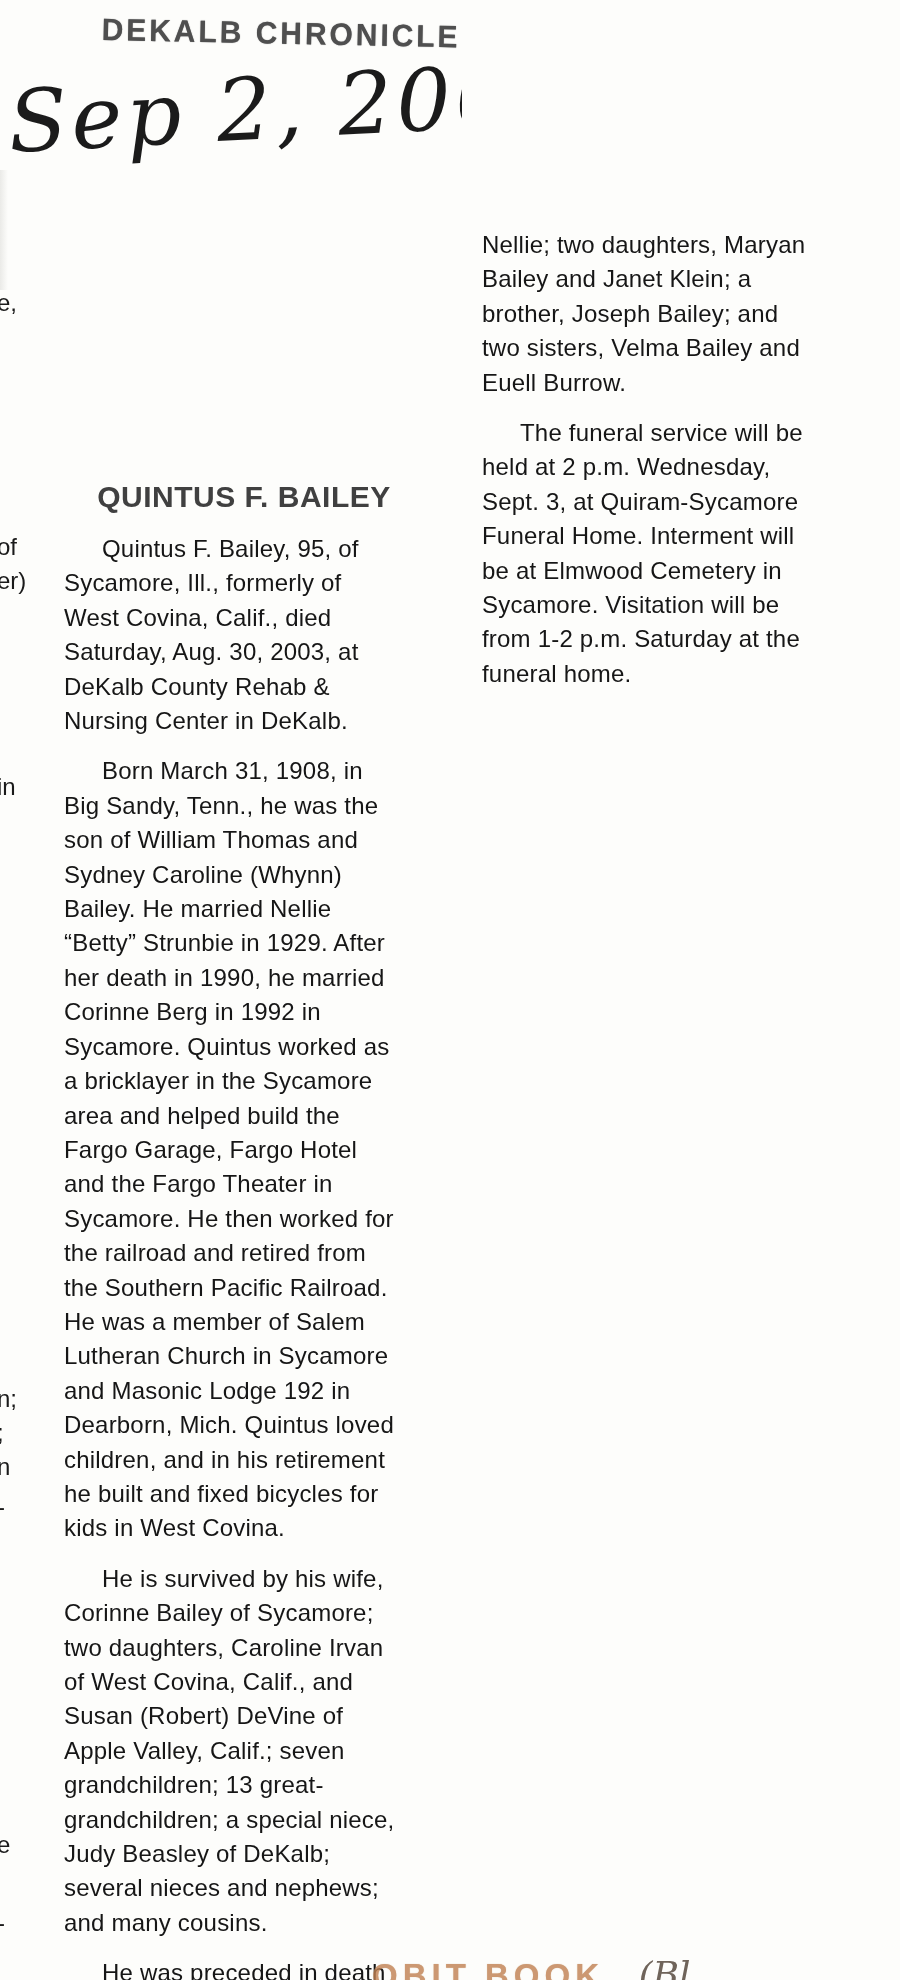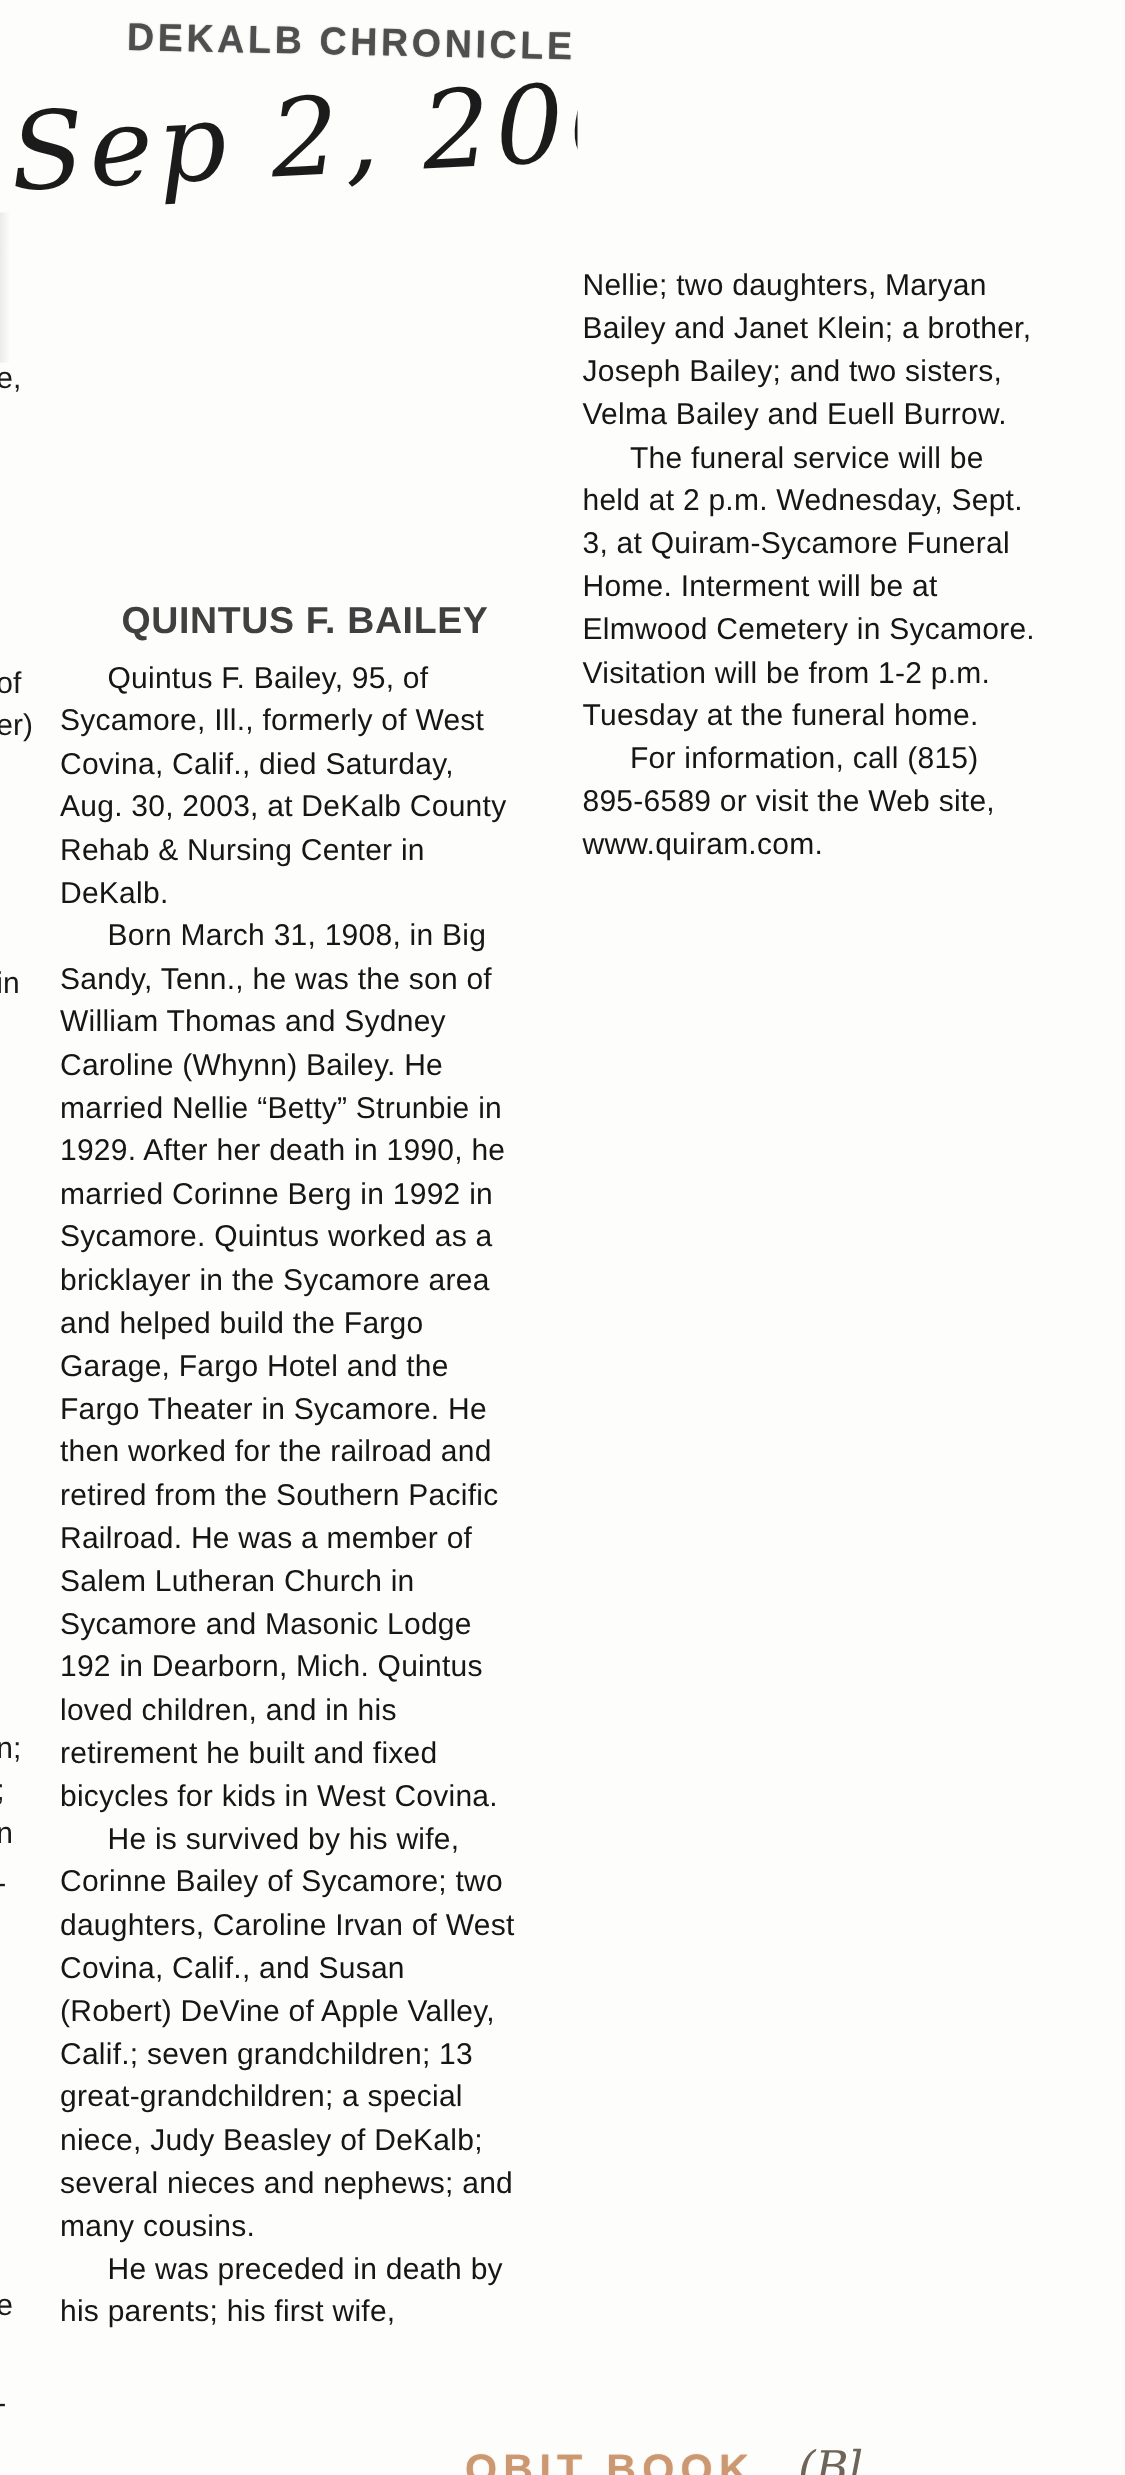--- a/index.html
+++ b/index.html
@@ -22,21 +22,21 @@
     font-family:"DejaVu Serif",serif;font-style:italic;
     font-size:86px;fill:#1b1b1b;letter-spacing:4px;
   }
   
   .frag{
     position:absolute;left:-3px;font-size:24px;line-height:30px;
     color:#1a1a1a;white-space:nowrap;
   }
   
   .col{position:absolute;font-size:24px;line-height:34.4px;letter-spacing:0.2px;color:#161616;}
-  .col p{margin:0;}
+  .col p{margin:16px;}
   .col p.indent{text-indent:38px;}
   .col-left{left:48px;top:478px;width:368px;}
   .col-right{left:466px;top:212px;width:372px;}
   .col-left h1{
     font-size:30px;line-height:38px;margin:0 0 10px 24px;
     text-align:center;letter-spacing:0.5px;color:#404040;
   }
   
   .footer{position:absolute;top:1954px;left:372px;white-space:nowrap;}
   .obit-stamp{
@@ -81,22 +81,21 @@
   <div class="col col-left">
     <h1>QUINTUS F. BAILEY</h1>
     <p class="indent">Quintus F. Bailey, 95, of Sycamore, Ill., formerly of West Covina, Calif., died Saturday, Aug. 30, 2003, at DeKalb County Rehab &amp; Nursing Center in DeKalb.</p>
     <p class="indent">Born March 31, 1908, in Big Sandy, Tenn., he was the son of William Thomas and Sydney Caroline (Whynn) Bailey. He married Nellie “Betty” Strunbie in 1929. After her death in 1990, he married Corinne Berg in 1992 in Sycamore. Quintus worked as a bricklayer in the Sycamore area and helped build the Fargo Garage, Fargo Hotel and the Fargo Theater in Sycamore. He then worked for the railroad and retired from the Southern Pacific Railroad. He was a member of Salem Lutheran Church in Sycamore and Masonic Lodge 192 in Dearborn, Mich. Quintus loved children, and in his retirement he built and fixed bicycles for kids in West Covina.</p>
     <p class="indent">He is survived by his wife, Corinne Bailey of Sycamore; two daughters, Caroline Irvan of West Covina, Calif., and Susan (Robert) DeVine of Apple Valley, Calif.; seven grandchildren; 13 great-grandchildren; a special niece, Judy Beasley of DeKalb; several nieces and nephews; and many cousins.</p>
     <p class="indent">He was preceded in death by his parents; his first wife,</p>
   </div>
 
   <div class="col col-right">
     <p>Nellie; two daughters, Maryan Bailey and Janet Klein; a brother, Joseph Bailey; and two sisters, Velma Bailey and Euell Burrow.</p>
-    <p class="indent">The funeral service will be held at 2 p.m. Wednesday, Sept. 3, at Quiram-Sycamore Funeral Home. Interment will be at Elmwood Cemetery in Sycamore. Visitation will be from 1-2 p.m. Tuesday at the funeral home.</p>
-    <p class="indent">For information, call (815) 895-6589 or visit the Web site, www.quiram.com.</p>
+    <p class="indent">The funeral service will be held at 2 p.m. Wednesday, Sept. 3, at Quiram-Sycamore Funeral Home. Interment will be at Elmwood Cemetery in Sycamore. Visitation will be from 1-2 p.m. Saturday at the funeral home.</p>
   </div>
 
   <div class="footer">
     <span class="obit-stamp">OBIT BOOK</span>
     <span class="obit-hand">(Bl</span>
   </div>
 
 </div>
 
 </body></html>

